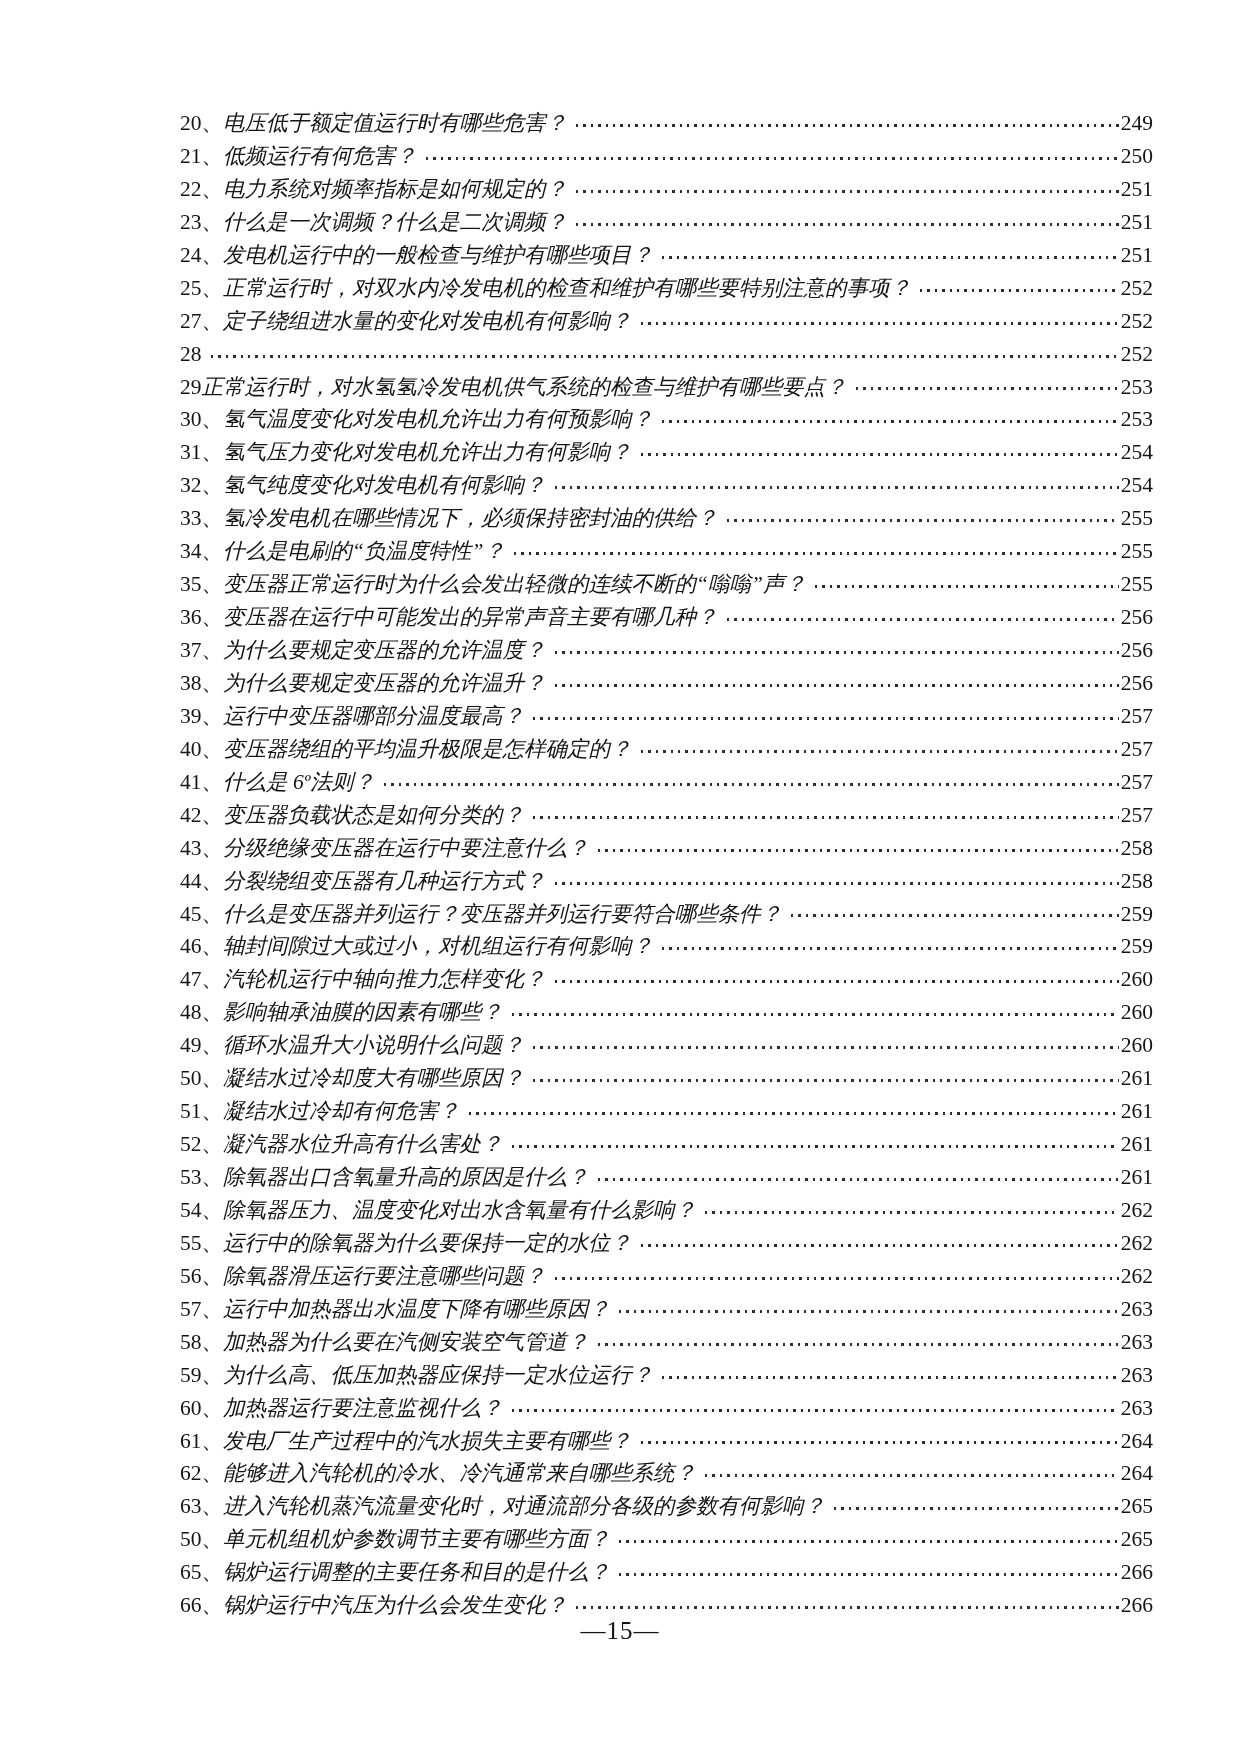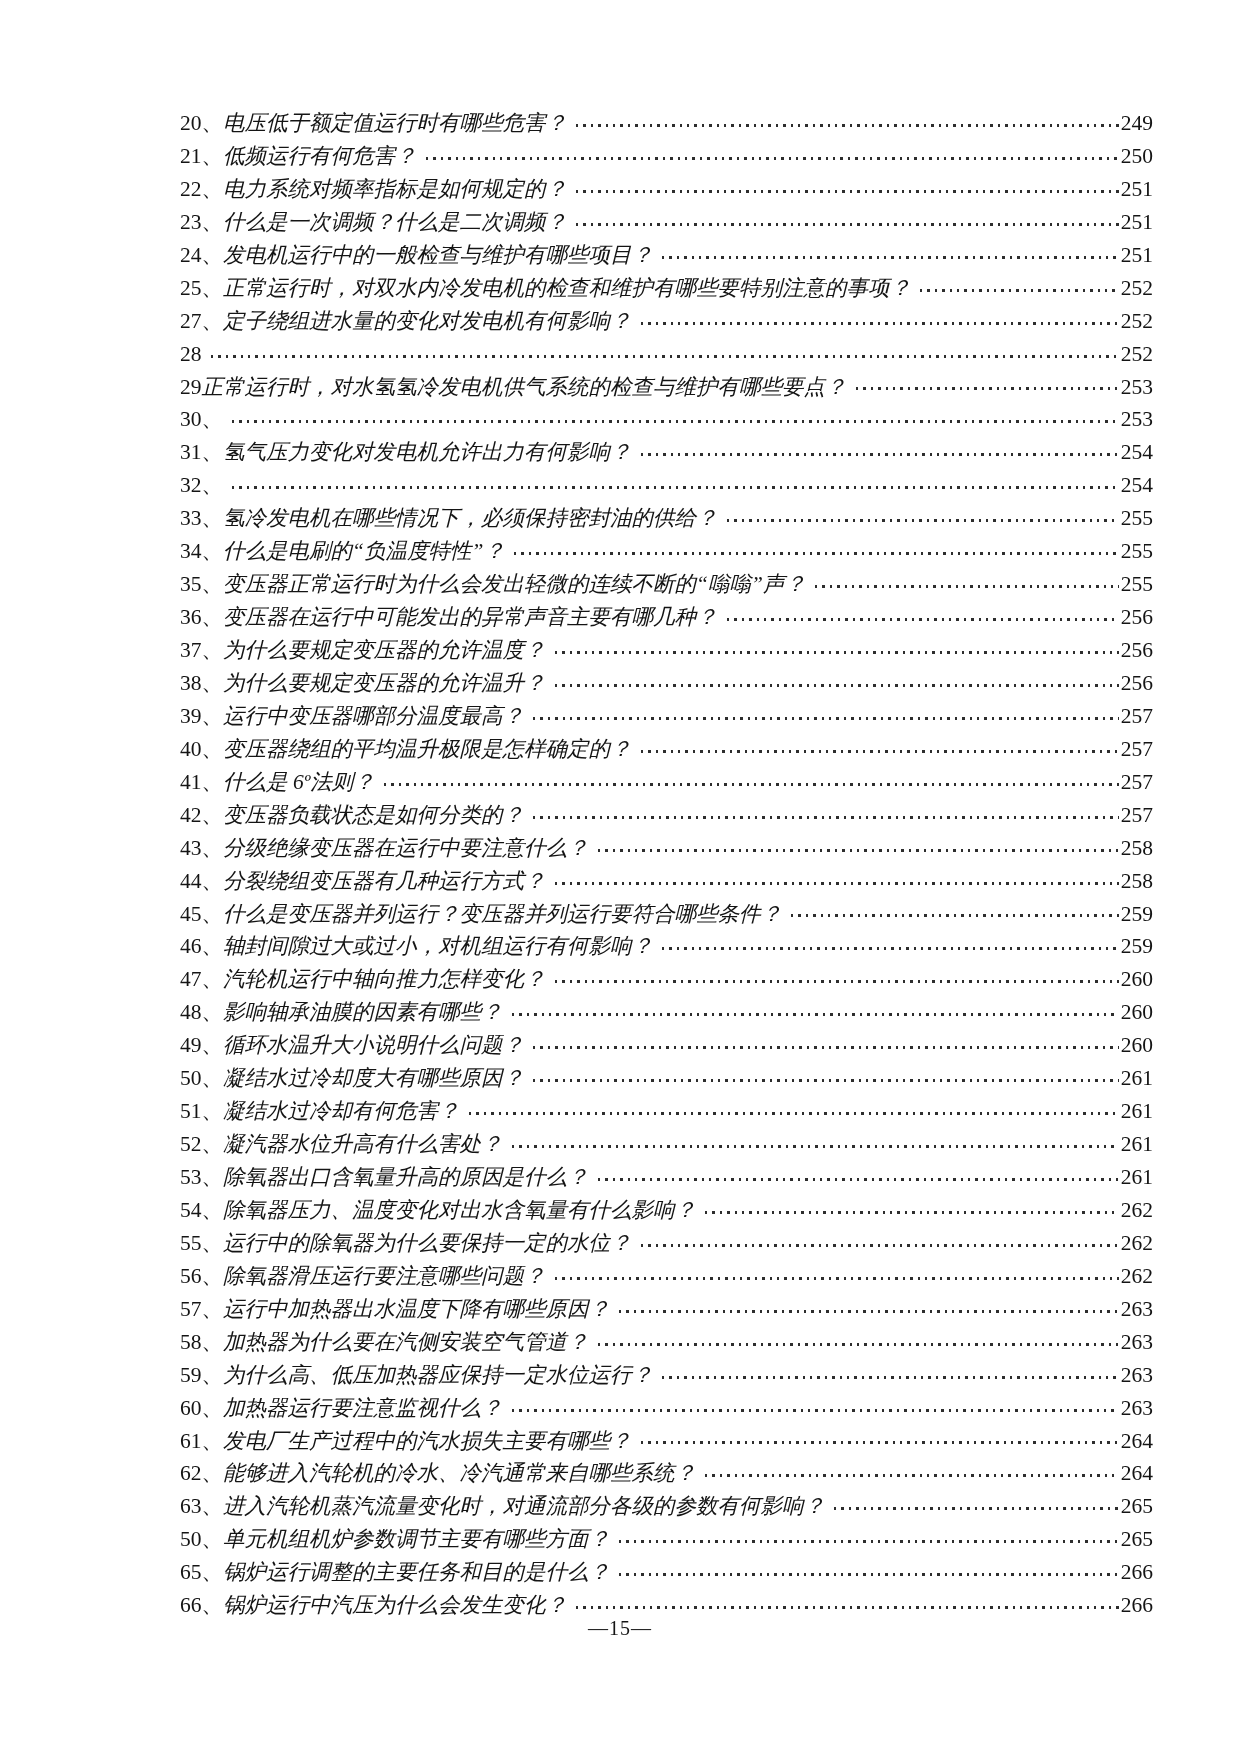--- a/index.html
+++ b/index.html
@@ -37,21 +37,21 @@
     background-image: repeating-linear-gradient(
       to right, #2d2d2d 0 2.4px, transparent 2.4px 7.4px);
   }
   .toc-page { flex: 0 0 auto; margin-top: 10px; }
   .footer {
     position: absolute;
     left: 0;
     top: 1617px;
     width: 100%;
     text-align: center;
-    font-size: 20px;
+    font-size: 25px;
     letter-spacing: 1px;
   }
 </style>
 </head>
 <body>
 
 <div class="page">
   <div class="toc">
       <div class="toc-row">
     <span class="toc-num">20、</span>
@@ -101,31 +101,33 @@
     <span class="toc-page">252</span>
   </div>
       <div class="toc-row">
     <span class="toc-num">29</span>
     <span class="toc-title">正常运行时，对水氢氢冷发电机供气系统的检查与维护有哪些要点？</span>
     <span class="leader"></span>
     <span class="toc-page">253</span>
   </div>
       <div class="toc-row">
     <span class="toc-num">30、</span>
+    <span class="toc-title">氢气温度变化对发电机允许出力有何预影响？</span>
     <span class="leader"></span>
     <span class="toc-page">253</span>
   </div>
       <div class="toc-row">
     <span class="toc-num">31、</span>
     <span class="toc-title">氢气压力变化对发电机允许出力有何影响？</span>
     <span class="leader"></span>
     <span class="toc-page">254</span>
   </div>
       <div class="toc-row">
     <span class="toc-num">32、</span>
+    <span class="toc-title">氢气纯度变化对发电机有何影响？</span>
     <span class="leader"></span>
     <span class="toc-page">254</span>
   </div>
       <div class="toc-row">
     <span class="toc-num">33、</span>
     <span class="toc-title">氢冷发电机在哪些情况下，必须保持密封油的供给？</span>
     <span class="leader"></span>
     <span class="toc-page">255</span>
   </div>
       <div class="toc-row">

